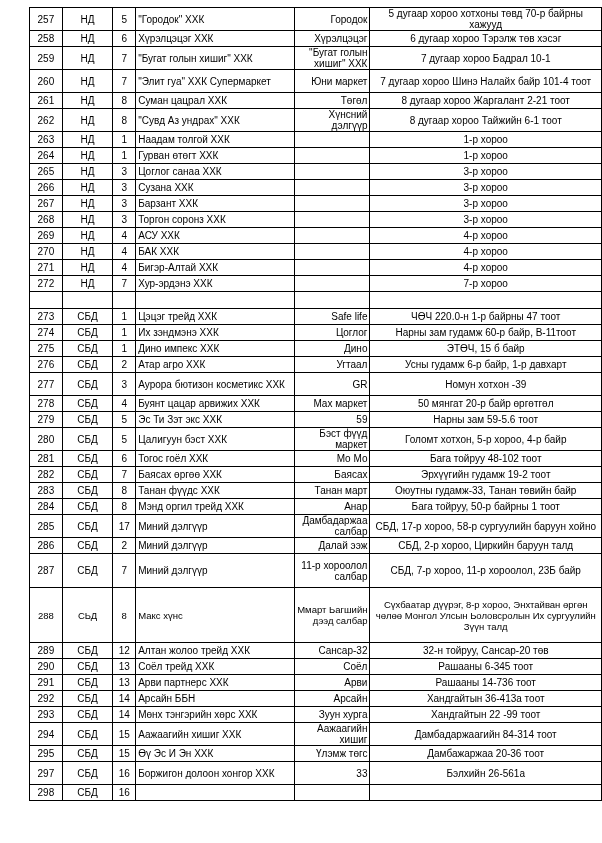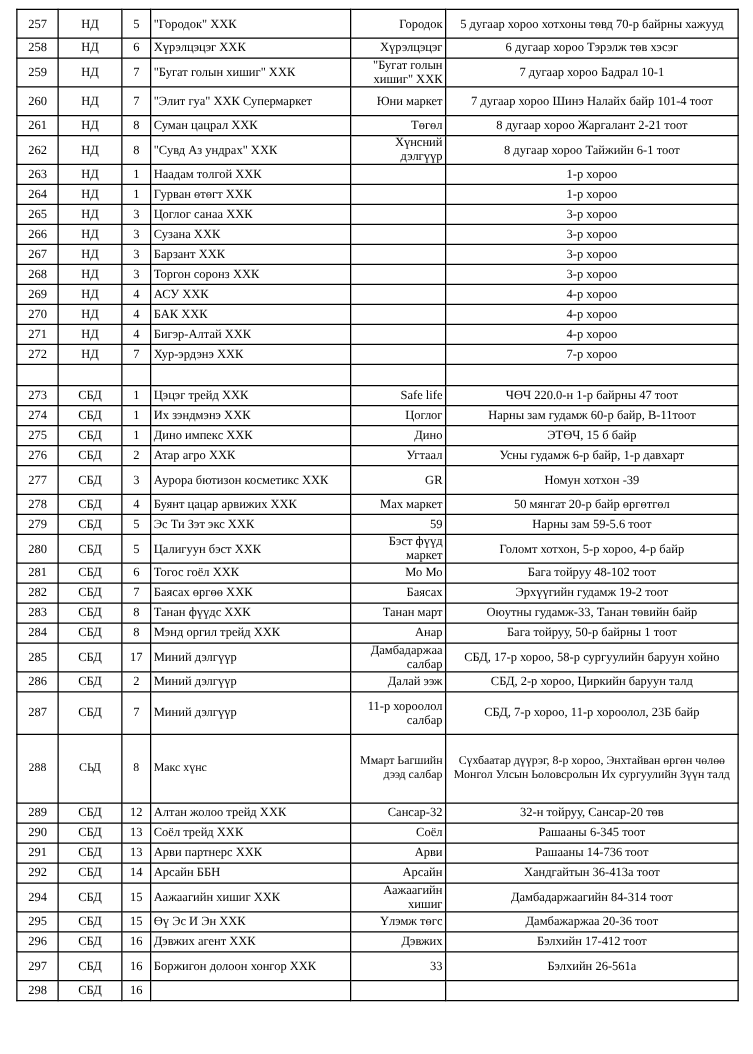--- a/index.html
+++ b/index.html
@@ -1,20 +1,20 @@
 <!DOCTYPE html>
 <html><head>
 <meta charset="utf-8">
 <style>
   html, body { margin: 0; padding: 0; background: #ffffff; }
   body { width: 602px; height: 843px; overflow: hidden; position: relative; }
   #doc {
-    position: absolute; left: 13px; top: 7px;
+    position: absolute; left: 29px; top: 7px;
     border-collapse: collapse;
-    font-family: Liberation Serif, serif;
+    font-family: Liberation Sans, sans-serif;
     font-size: 10px; color: #000;
     table-layout: fixed;
     padding-left: 12px;
   }
   #doc td {
     border: 1.4px solid #000;
     padding: 0 2px;
     line-height: 11px;
     vertical-align: middle;
     overflow: hidden;
@@ -326,44 +326,44 @@
         <td class="c6">Рашааны 14-736 тоот</td>
       </tr>
       <tr>
         <td class="c1">292</td>
         <td class="c2">СБД</td>
         <td class="c3">14</td>
         <td class="c4">Арсайн ББН</td>
         <td class="c5">Арсайн</td>
         <td class="c6">Хандгайтын 36-413а тоот</td>
       </tr>
+      <tr>
+        <td class="c1">293</td>
+        <td class="c2">СБД</td>
+        <td class="c3">14</td>
+        <td class="c4">Мөнх тэнгэрийн хөрс ХХК</td>
+        <td class="c5">Зуун хурга</td>
+        <td class="c6">Хандгайтын 22 -99 тоот</td>
+      </tr>
       <tr class="h2">
         <td class="c1">294</td>
         <td class="c2">СБД</td>
         <td class="c3">15</td>
         <td class="c4">Аажаагийн хишиг ХХК</td>
         <td class="c5">Аажаагийн хишиг</td>
         <td class="c6">Дамбадаржаагийн 84-314 тоот</td>
       </tr>
       <tr>
         <td class="c1">295</td>
         <td class="c2">СБД</td>
         <td class="c3">15</td>
         <td class="c4">Өү Эс И Эн ХХК</td>
         <td class="c5">Үлэмж төгс</td>
         <td class="c6">Дамбажаржаа 20-36 тоот</td>
       </tr>
-      <tr>
-        <td class="c1">296</td>
-        <td class="c2">СБД</td>
-        <td class="c3">16</td>
-        <td class="c4">Дэвжих агент ХХК</td>
-        <td class="c5">Дэвжих</td>
-        <td class="c6">Бэлхийн 17-412 тоот</td>
-      </tr>
       <tr class="h2">
         <td class="c1">297</td>
         <td class="c2">СБД</td>
         <td class="c3">16</td>
         <td class="c4">Боржигон долоон хонгор ХХК</td>
         <td class="c5">33</td>
         <td class="c6">Бэлхийн 26-561а</td>
       </tr>
       <tr>
         <td class="c1">298</td>

